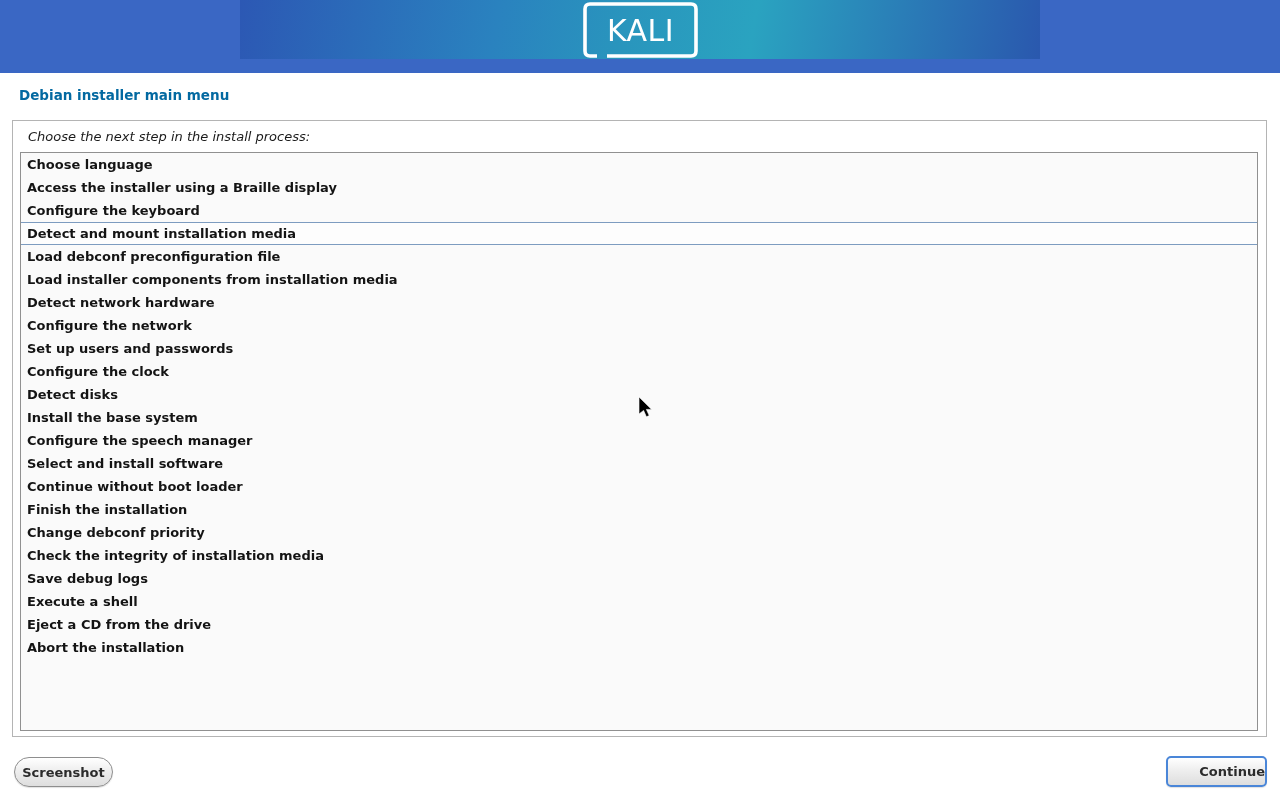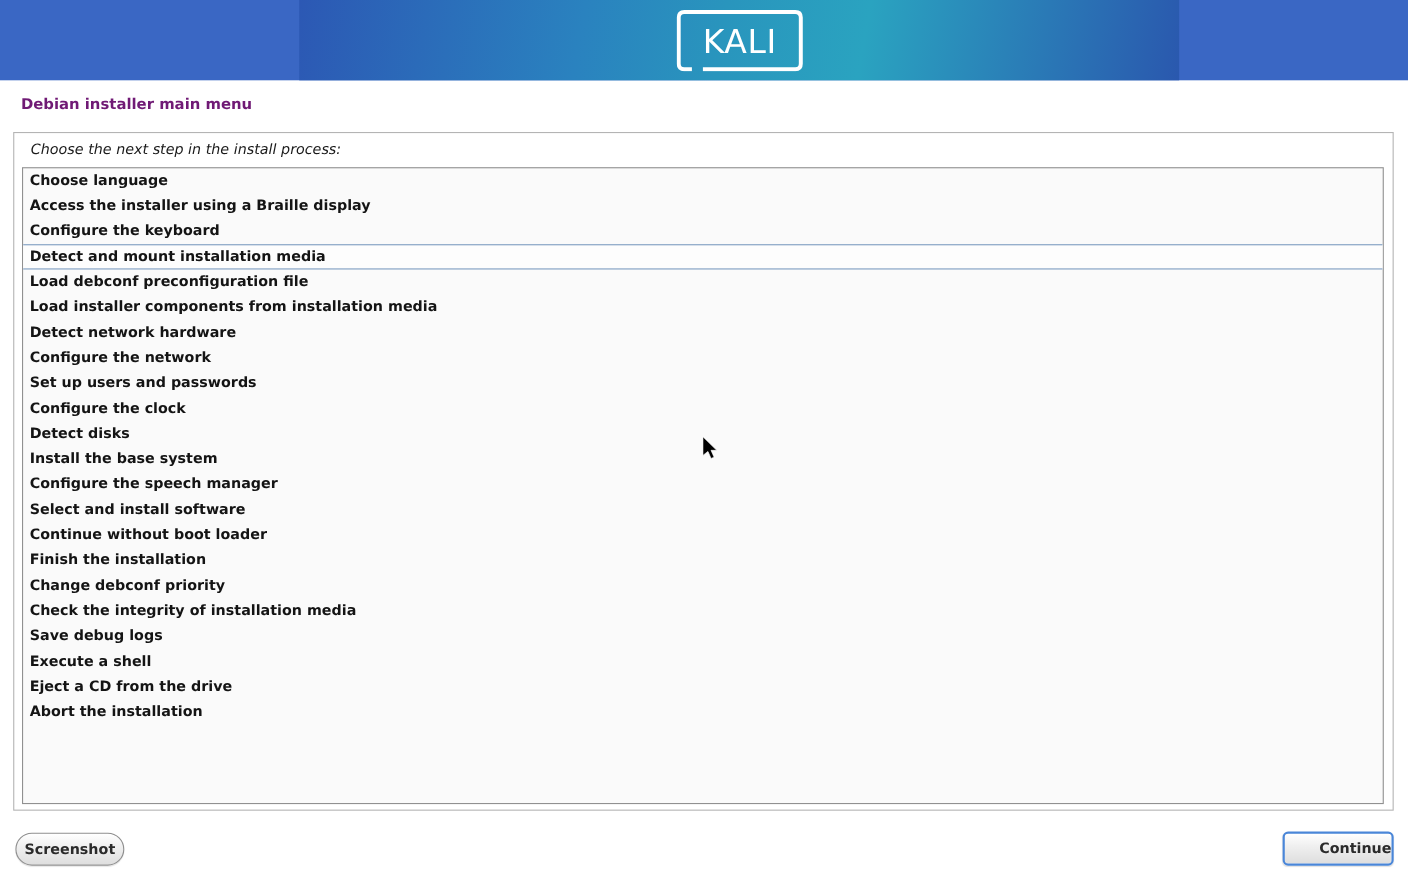--- a/index.html
+++ b/index.html
@@ -12,31 +12,31 @@
   }
 
   
   .banner {
     position: absolute; left: 0; top: 0;
     width: 1280px; height: 73px;
     background: #3a67c4;
   }
   .banner-gradient {
     position: absolute; left: 240px; top: 0;
-    width: 800px; height: 73px;
+    width: 800px; height: 59px;
     background: linear-gradient(100deg,
       #2c58b4 0%, #2a82bf 32%, #2995bd 48%, #2aa3c0 64%, #2a58ae 100%);
-    display: flex; align-items: center; justify-content: center; margin-left: 32px;
+    display: flex; align-items: center; justify-content: center;
   }
   .kali-logo { display: block; }
 
   
   .page-title {
     position: absolute; left: 19px; top: 87px;
-    font-size: 13.5px; font-weight: bold; color: #701a75;
+    font-size: 13.5px; font-weight: bold; color: #0369a1;
   }
 
   
   .outer-frame {
     position: absolute; left: 12px; top: 120px;
     width: 1255px; height: 617px;
     border: 1px solid #b4b4b4;
     background: #ffffff;
   }
   .instruction {

